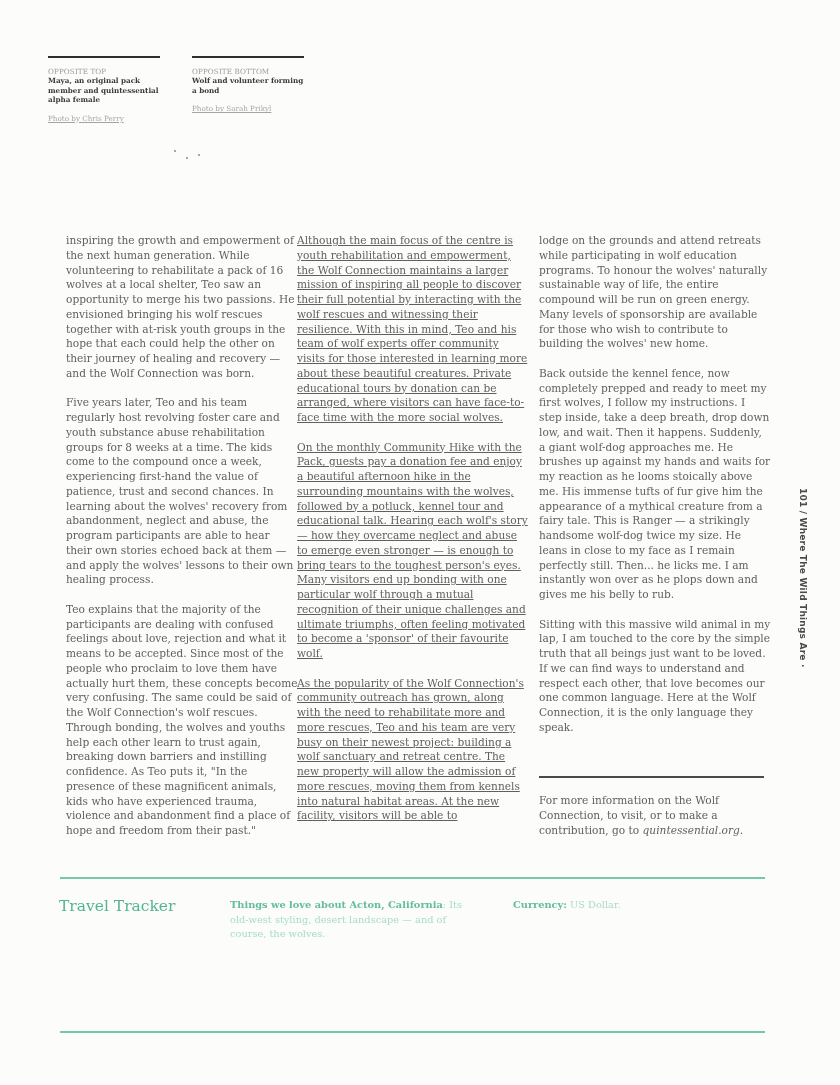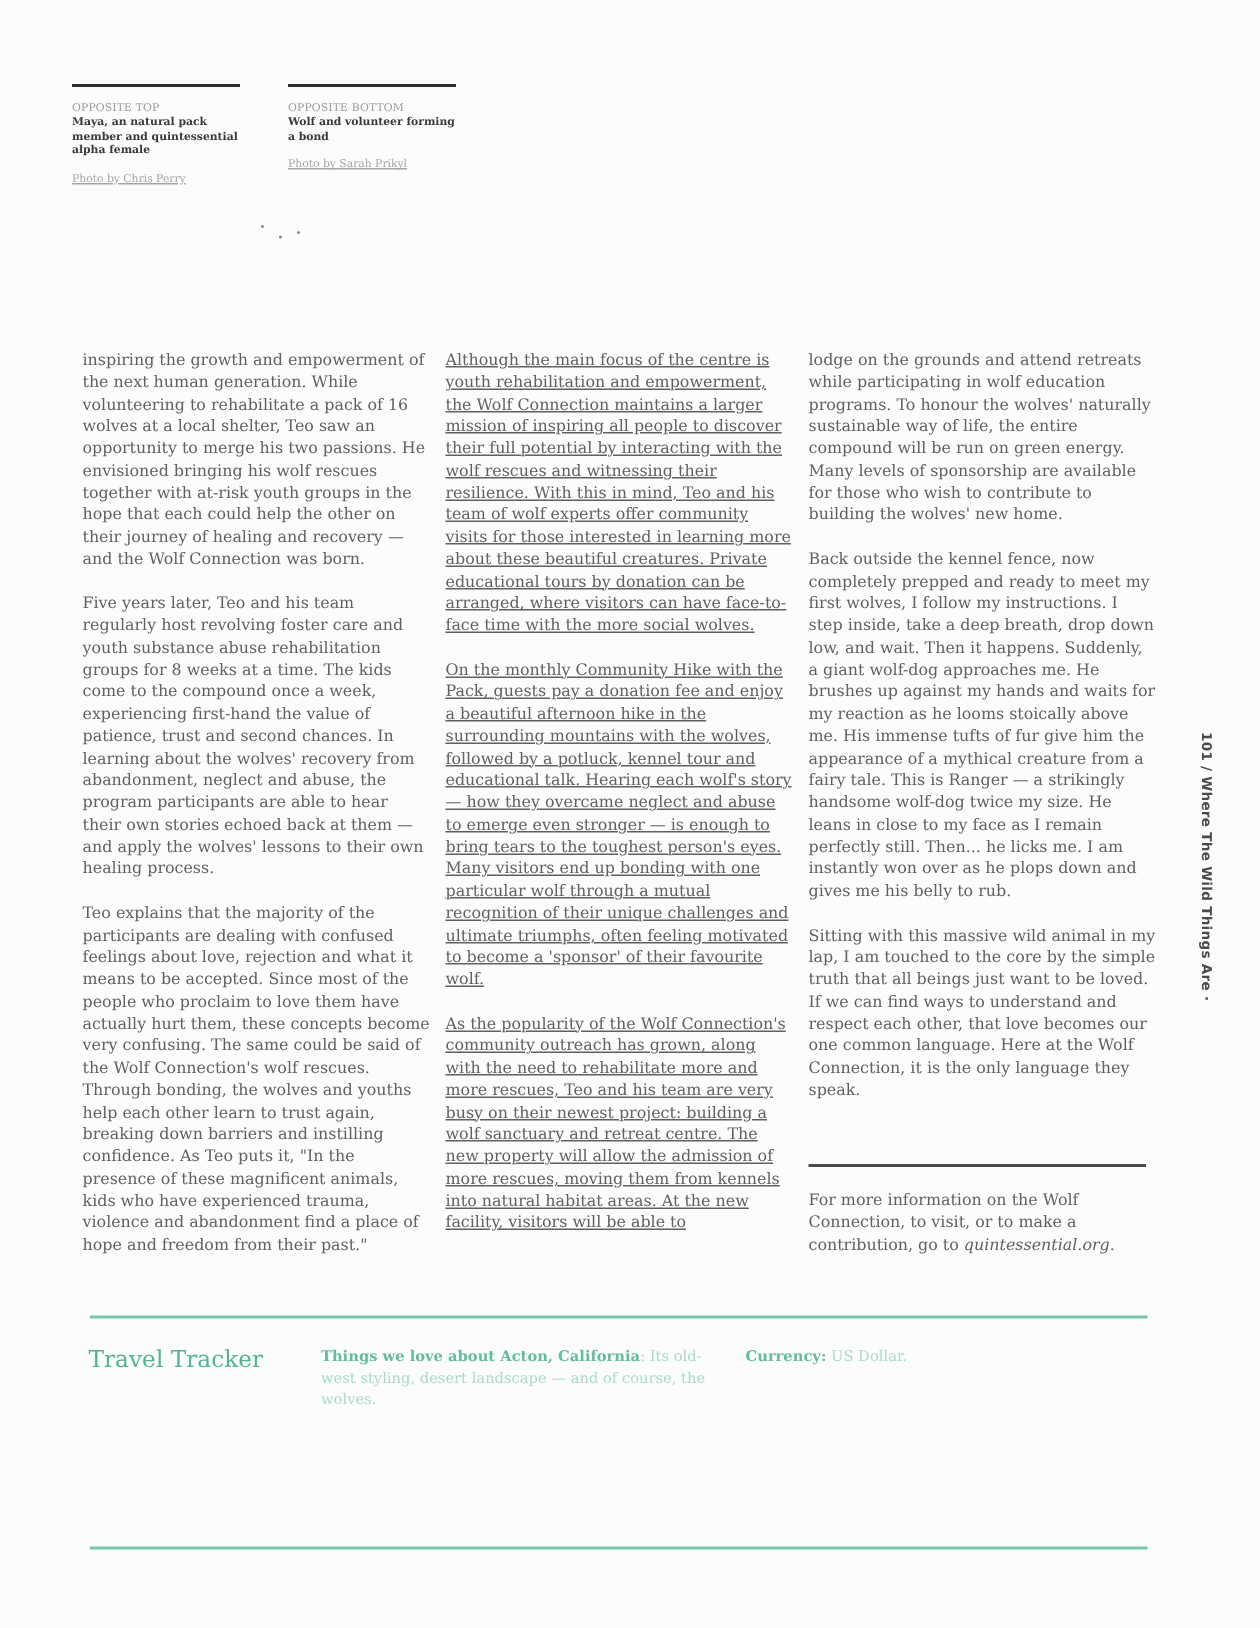--- a/index.html
+++ b/index.html
@@ -21,21 +21,21 @@
     #cap-right { left: 192px; }
 
     .specks { position: absolute; left: 170px; top: 148px; width: 40px; height: 14px; }
     .specks i { position: absolute; width: 2px; height: 2px; background: #8a8a8a; border-radius: 1px; }
 
     .col {
       position: absolute; top: 233px; width: 232px;
       font-size: 10.6px; line-height: 14.75px; color: #606060;
     }
     .col p { margin: 0 0 14.75px 0; }
-    #col1 { left: 55px; }
+    #col1 { left: 66px; }
     #col2 { left: 297px; text-decoration: underline; }
     #col3 { left: 539px; }
 
     .end-rule { position: absolute; left: 539px; top: 776px; width: 225px; height: 2px; background: #4a4a4a; }
     .more-info { position: absolute; left: 539px; top: 793px; width: 232px; font-size: 10.6px; line-height: 14.75px; color: #606060; }
     .more-info em { font-style: italic; }
 
     .folio {
       position: absolute; left: 808px; top: 488px;
       transform-origin: 0 0; transform: rotate(90deg);
@@ -45,32 +45,32 @@
 
     .tt-rule { position: absolute; left: 60px; width: 705px; height: 2px; background: #74c9ad; }
     #tt-top { top: 877px; }
     #tt-bottom { top: 1031px; }
     .tt-title {
       position: absolute; left: 59px; top: 897px;
       font-family: "DejaVu Serif", serif; font-weight: normal;
       font-size: 15.5px; color: #52b493;
     }
     .tt-col { position: absolute; top: 898px; font-size: 9.8px; line-height: 14.6px; color: #a6dccb; }
-    .tt-col p { margin: 0 0 15px 0; }
+    .tt-col p { margin: 0 0 15px 16px; }
     .tt-col b { color: #62bc9e; font-weight: bold; }
     #tt-col1 { left: 214px; width: 262px; }
     #tt-col2 { left: 497px; width: 262px; }
   </style>
 </head>
 <body>
 
 <div class="caption" id="cap-left">
   <div class="rule"></div>
   <div class="label">OPPOSITE TOP</div>
-  <div class="desc">Maya, an natural pack member and quintessential alpha female</div>
+  <div class="desc">Maya, an original pack member and quintessential alpha female</div>
   <div class="credit">Photo by Chris Perry</div>
 </div>
 <div class="caption" id="cap-right">
   <div class="rule"></div>
   <div class="label">OPPOSITE BOTTOM</div>
   <div class="desc">Wolf and volunteer forming a bond</div>
   <div class="credit">Photo by Sarah Prikyl</div>
 </div>
 
 <div class="specks">

